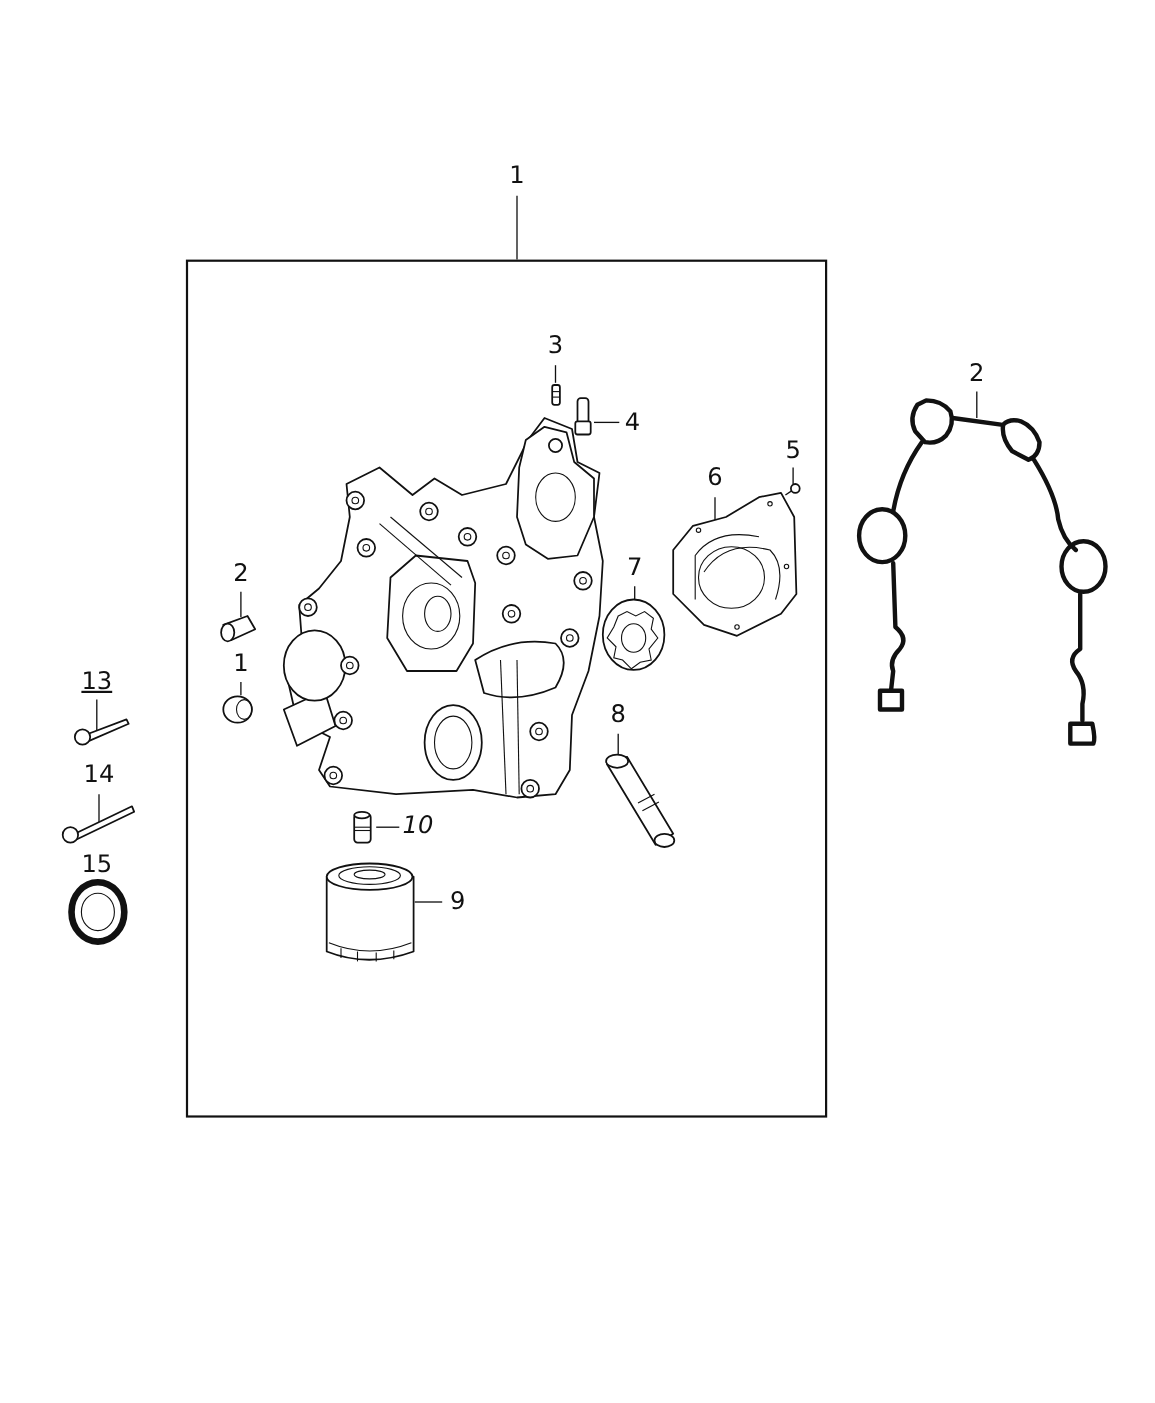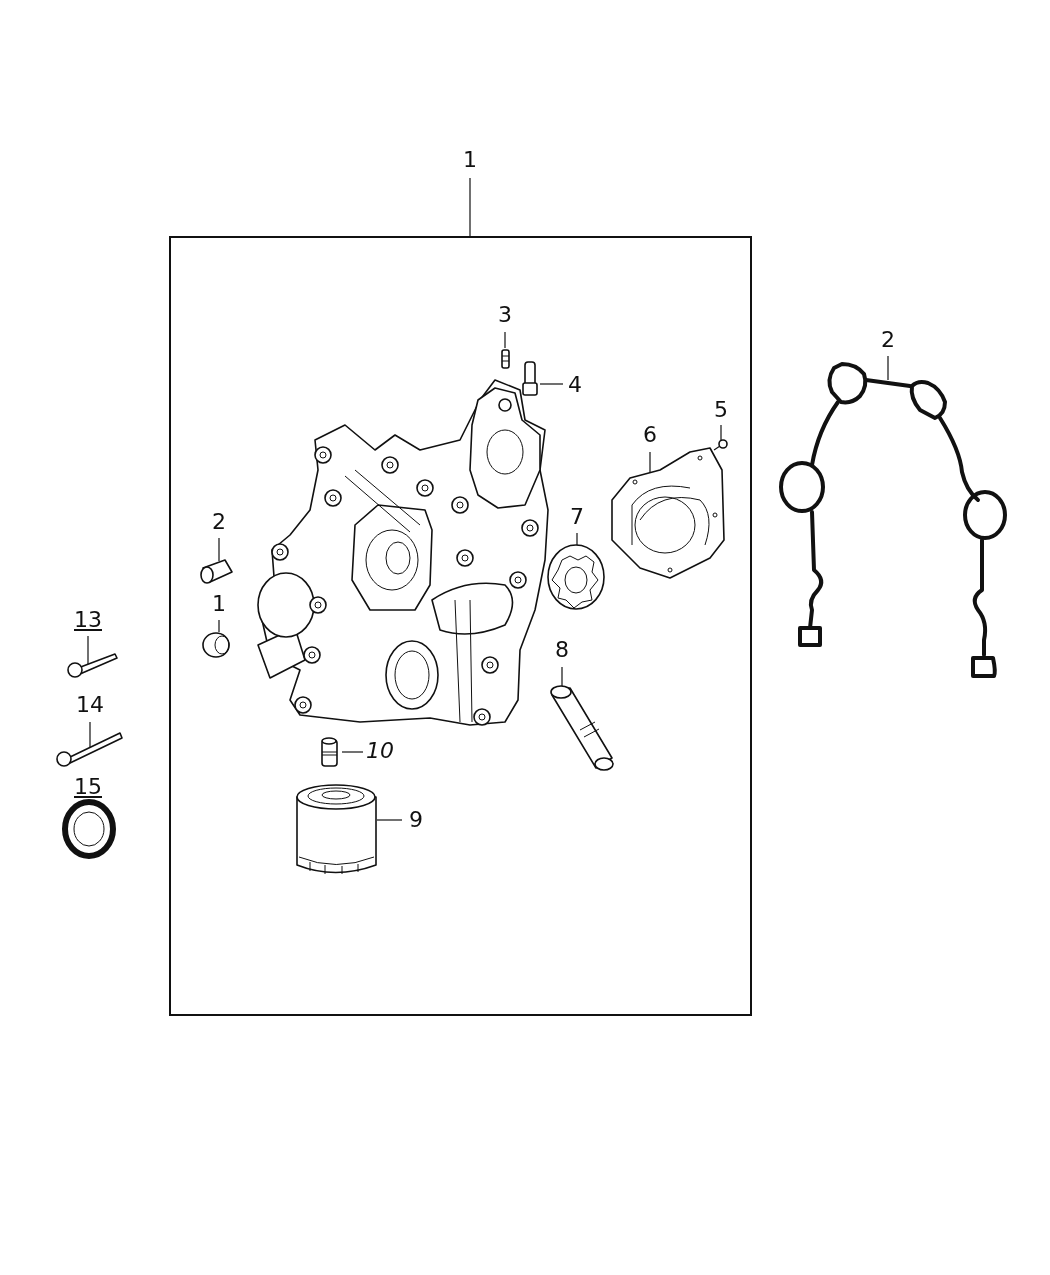--- a/index.html
+++ b/index.html
@@ -202,14 +202,14 @@
   <div class="callout" style="left:721px; top:410px;">5</div>
   <div class="callout" style="left:650px; top:435px;">6</div>
   <div class="callout" style="left:577px; top:517px;">7</div>
   <div class="callout" style="left:562px; top:650px;">8</div>
   <div class="callout" style="left:416px; top:820px;">9</div>
   <div class="callout" style="left:380px; top:751px;font-style:italic;">10</div>
   <div class="callout" style="left:219px; top:604px;">1</div>
   <div class="callout" style="left:219px; top:522px;">2</div>
   <div class="callout" style="left:88px; top:620px;text-decoration:underline;">13</div>
   <div class="callout" style="left:90px; top:705px;">14</div>
-  <div class="callout" style="left:88px; top:787px;text-decoration:underline;">15</div>
+  <div class="callout" style="left:88px; top:787px;">15</div>
 </div>
 
 </body></html>

